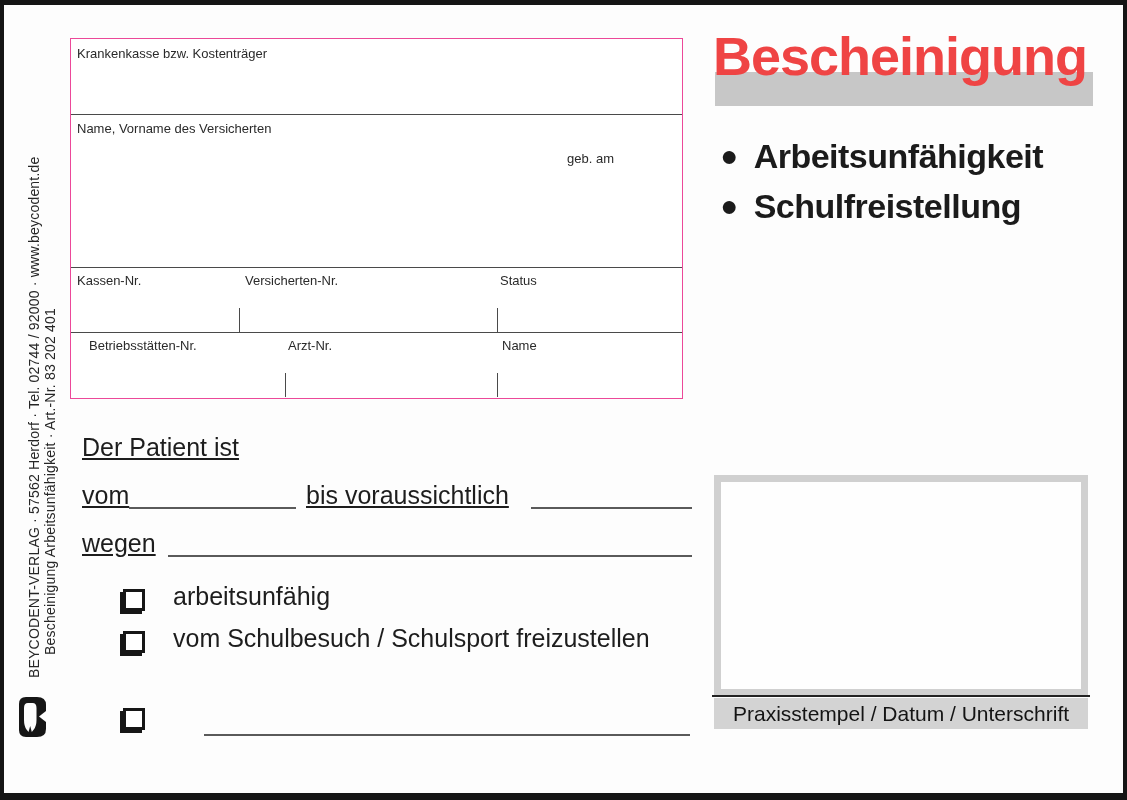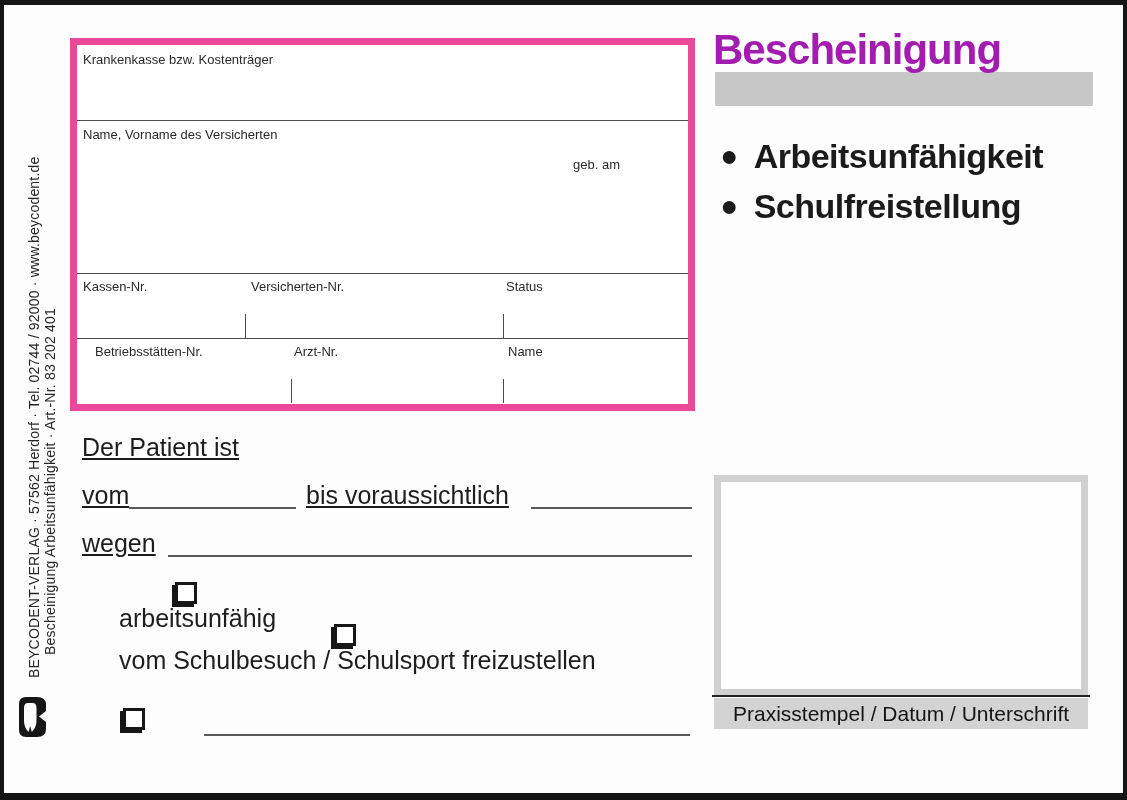--- a/index.html
+++ b/index.html
@@ -22,41 +22,41 @@
     transform-origin:0 0;
     font-size:14px;
     letter-spacing:.2px;
     color:#262626;
   }
   
   .logo{position:absolute;left:14px;top:692px;width:28px;height:40px;}
   
   .form-box{
     position:absolute;left:66px;top:33px;width:611px;height:359px;
-    border:7px solid #ec4899;background:#fff;
+    border:1px solid #ec4899;background:#fff;
   }
   .form-box .hline{position:absolute;left:0;width:100%;height:1px;background:#4a4a4a;}
   .flabel{position:absolute;font-size:13px;color:#2a2a2a;white-space:nowrap;}
   .tick{position:absolute;width:1px;height:24px;background:#4a4a4a;}
   .fieldarea{position:absolute;}
   
   .title-wrap{position:absolute;left:709px;top:24px;width:382px;height:80px;}
   .title-bar{position:absolute;left:2px;top:43px;width:378px;height:34px;background:#c7c7c7;}
   .title-text{
-    position:relative;font-size:42px;font-weight:bold;line-height:1;
-    letter-spacing:-1px;color:#a21caf;white-space:nowrap;
+    position:relative;font-size:54px;font-weight:bold;line-height:1;
+    letter-spacing:-1px;color:#ef4444;white-space:nowrap;
   }
   .bullet-row{position:absolute;left:716px;display:flex;align-items:baseline;
     font-size:34px;font-weight:bold;color:#1b1b1b;white-space:nowrap;letter-spacing:-.5px;}
   .bullet-dot{font-size:30px;margin-right:16px;position:relative;top:-2px;}
   
   .stmt{position:absolute;font-size:25px;color:#1d1d1d;white-space:nowrap;text-decoration:underline;}
   .wline{position:absolute;border-bottom:2px solid #5a5a5a;height:24px;}
   
-  .cb-row{position:absolute;display:flex;align-items:center;flex-direction:column;}
+  .cb-row{position:absolute;display:flex;align-items:flex-end;}
   .cbox{
     width:16px;height:16px;background:#fff;border:3px solid #161616;
     box-shadow:-3px 3px 0 0 #161616;margin-right:28px;margin-left:4px;
   }
   .cb-label{font-size:25px;color:#1d1d1d;white-space:nowrap;}
   
   .stamp-frame{
     position:absolute;left:710px;top:470px;width:374px;height:221px;
     box-sizing:border-box;border:7px solid #d0d0d0;background:#fefefe;
   }

